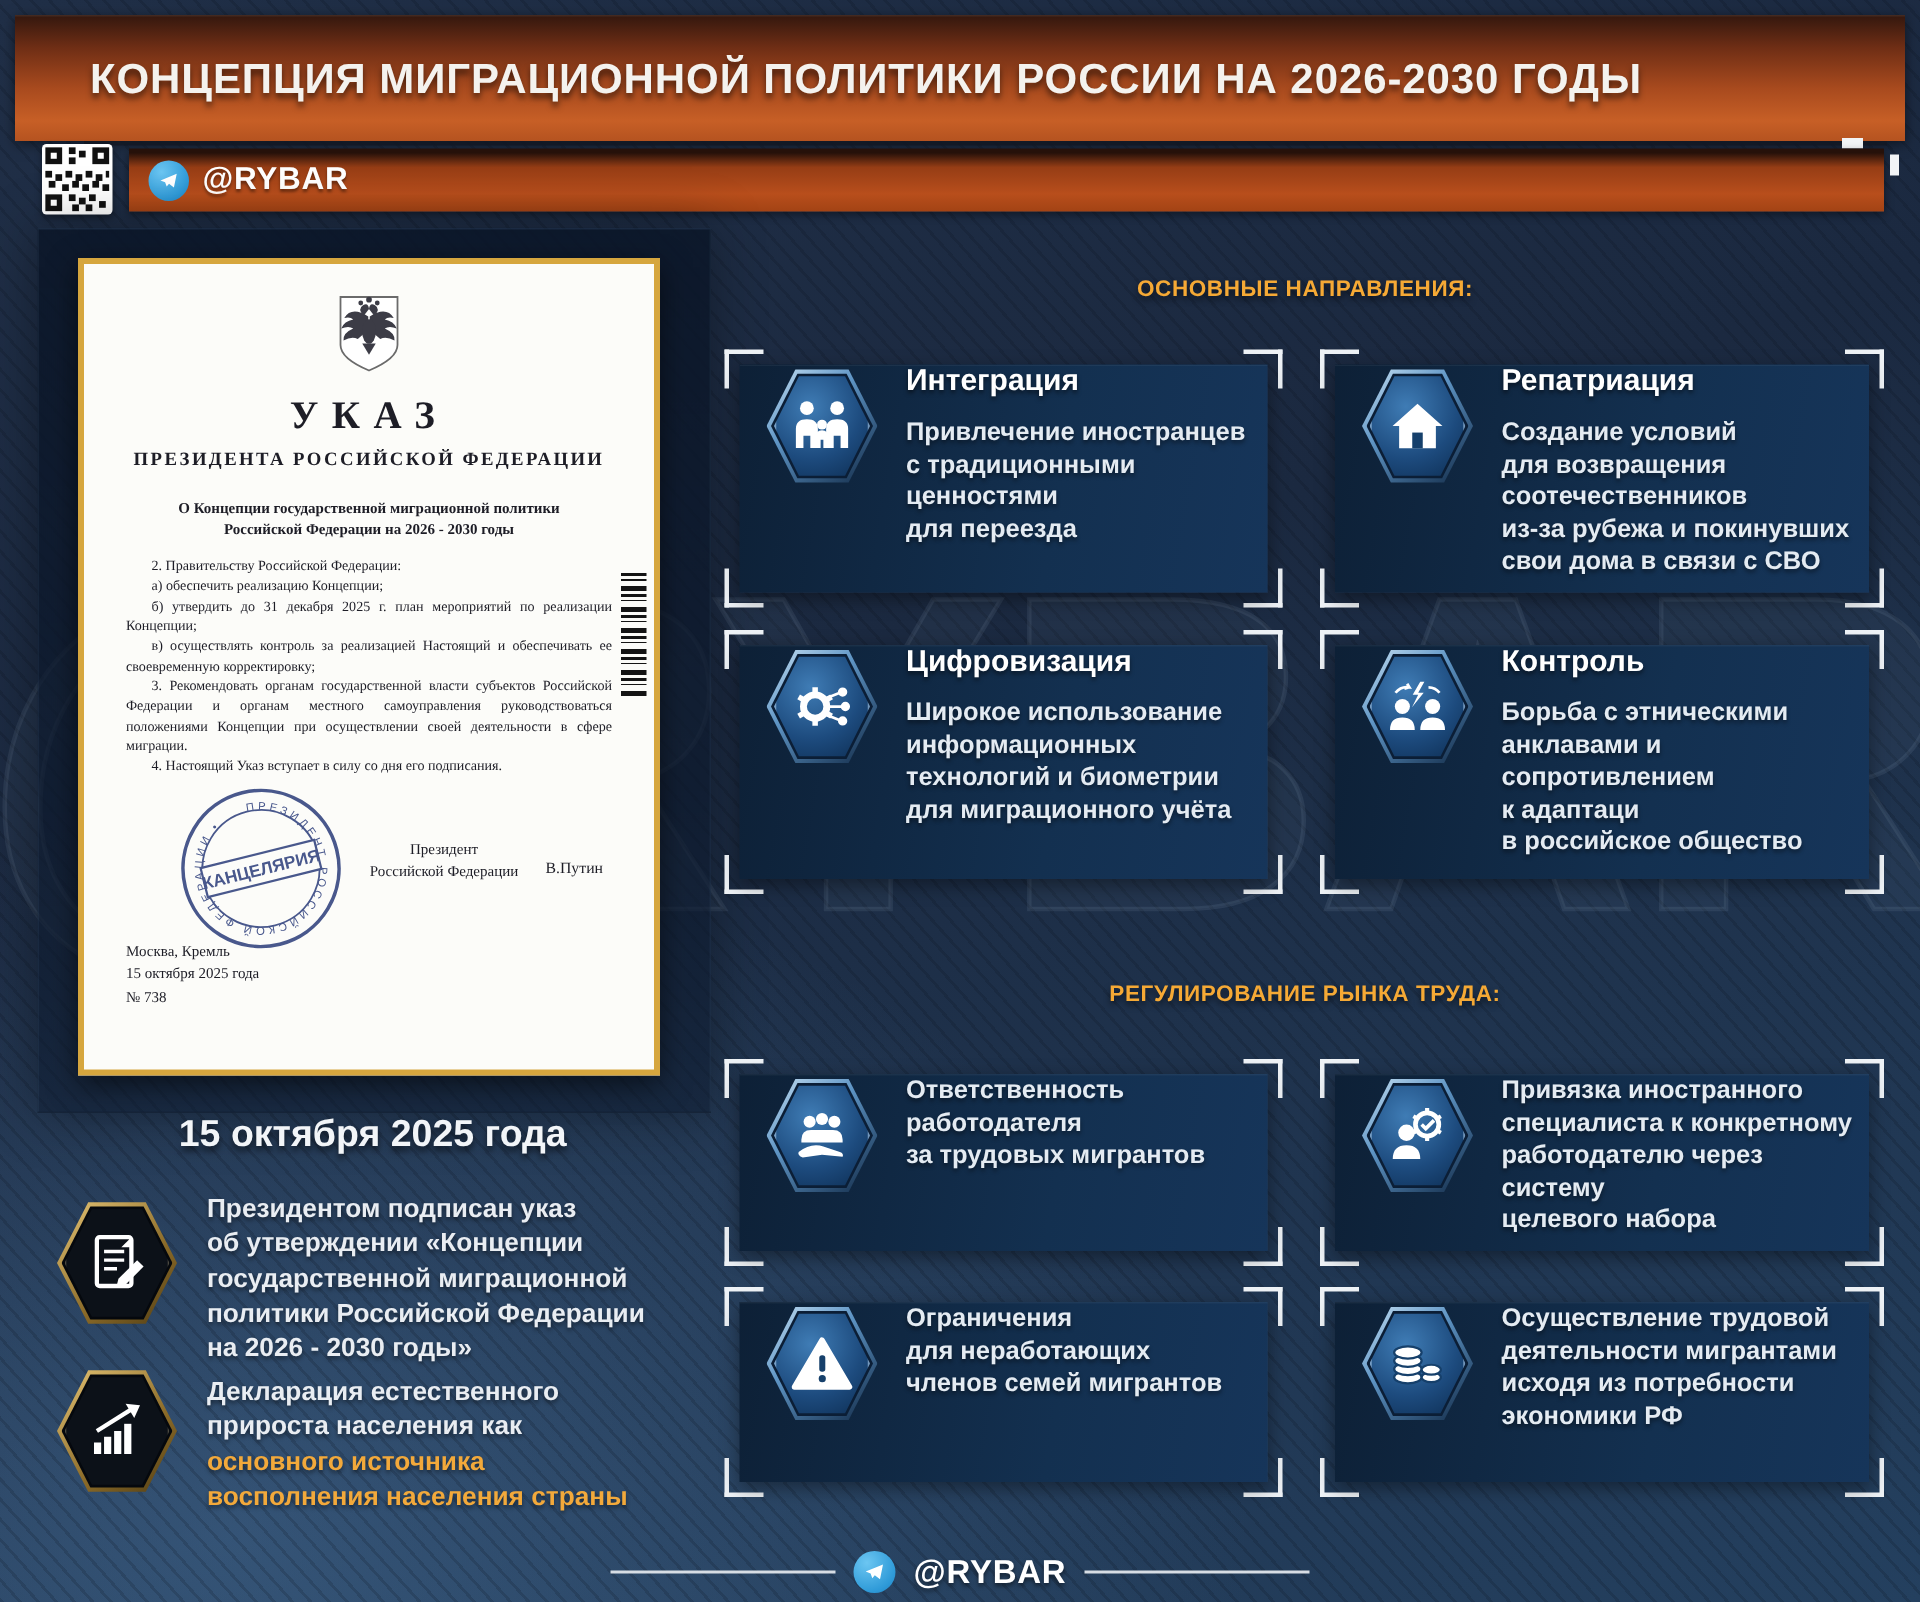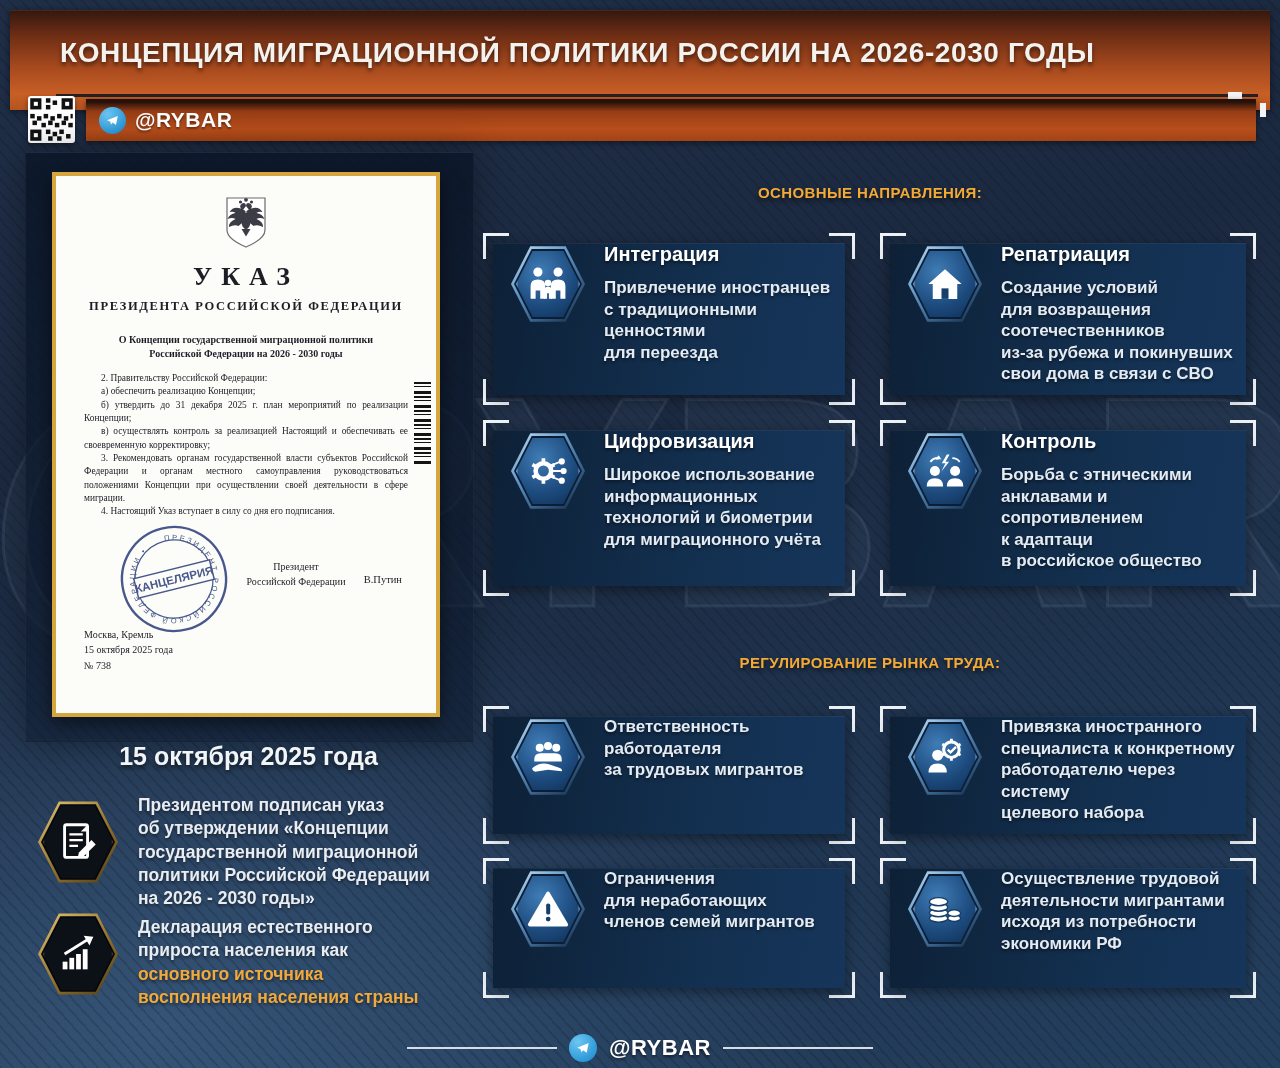--- a/index.html
+++ b/index.html
@@ -9,21 +9,21 @@
     background:
       radial-gradient(1100px 760px at 12% 96%, rgba(96,148,198,.33), transparent 62%),
       linear-gradient(160deg,#202f47 0%,#1b2940 42%,#24405f 100%);
   }
   .stripes{position:absolute;inset:0;pointer-events:none;
     background:repeating-linear-gradient(48deg, rgba(8,14,24,.30) 0 2px, transparent 2px 9px);
     opacity:.55;}
   .pre{white-space:pre-line;}
 
   
-  .header-bar{position:absolute;left:10px;top:10px;right:10px;height:100px;
+  .header-bar{position:absolute;left:10px;top:10px;right:10px;height:84px;
     background:linear-gradient(180deg,#33170e 0%,#6f2e15 26%,#a84a1e 58%,#c75f26 84%,#b55320 100%);
     box-shadow:0 2px 8px rgba(0,0,0,.5), inset 0 1px 0 rgba(255,255,255,.08);}
   .header-title{position:absolute;left:50px;top:0;height:84px;line-height:86px;
     color:#f4f2ee;font-weight:800;font-size:28px;letter-spacing:.6px;
     text-shadow:0 3px 4px rgba(0,0,0,.55);}
   .header-line{position:absolute;left:56px;top:94px;width:1202px;height:3px;background:#141a26;opacity:.9;}
   .header-line-dash{position:absolute;left:1228px;top:92px;width:14px;height:7px;background:#f2f4f6;}
   .qr{position:absolute;left:28px;top:96px;width:47px;height:47px;background:#fff;border-radius:3px;
     box-shadow:0 2px 5px rgba(0,0,0,.4);}
   .channel-bar{position:absolute;left:86px;top:99px;width:1170px;height:42px;

